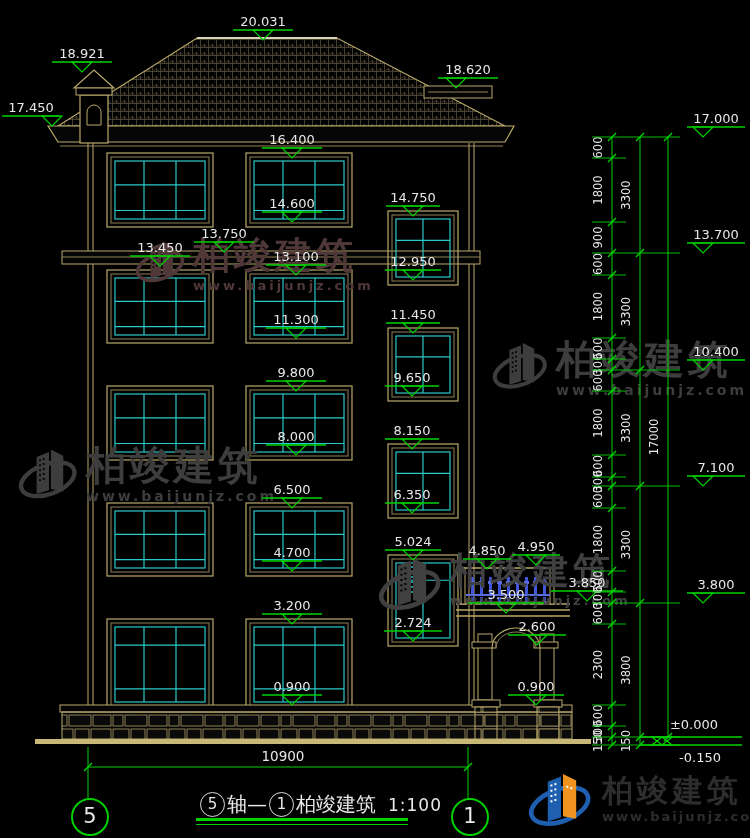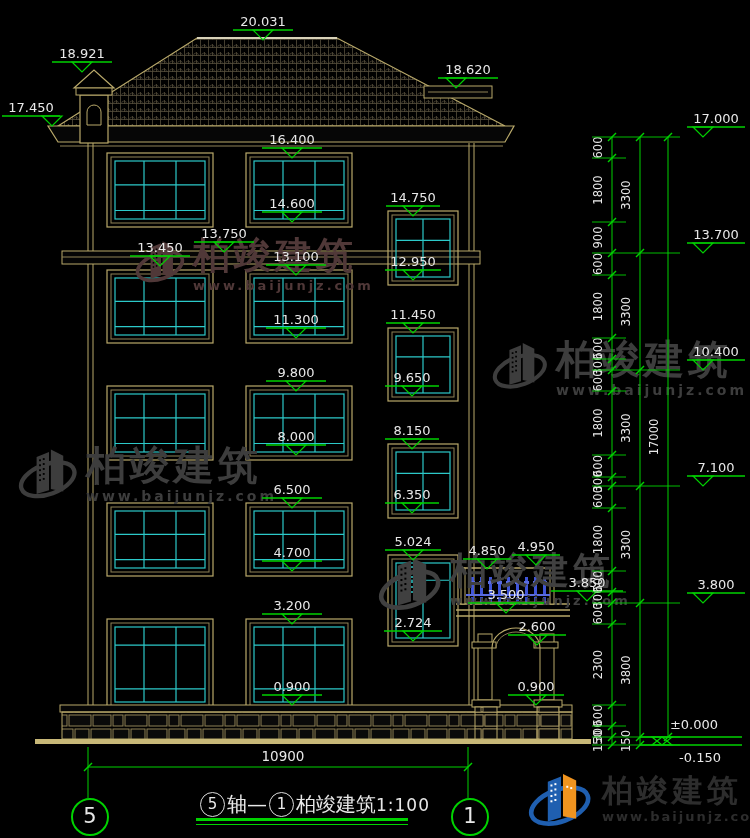--- a/index.html
+++ b/index.html
@@ -11,21 +11,21 @@
   .wm .wm-txt{display:flex;flex-direction:column;margin-left:6px;}
   .wm .wm-name{font-weight:bold;letter-spacing:4px;line-height:1.05;}
   .wm .wm-url{font-weight:bold;letter-spacing:3px;margin-top:2px;}
   #dims{z-index:3;pointer-events:none;}
   .ui{position:absolute;z-index:4;}
   .axis-bubble{width:34px;height:34px;border:2px solid #00d200;border-radius:50%;
     color:#e8e8e8;font-size:21px;text-align:center;line-height:32px;background:#000;}
   #titlebar{display:flex;align-items:center;color:#e8e8e8;font-size:20px;white-space:nowrap;}
   .tcirc{display:inline-block;width:23px;height:23px;border:1.5px solid #dcdcdc;border-radius:50%;
     font-size:15px;text-align:center;line-height:22px;margin:0 2px;}
-  #title-scale{font-size:17px;letter-spacing:1px;}
+  #title-scale{font-size:17px;margin-left:12px;letter-spacing:1px;}
   .t-under1{position:absolute;height:3px;background:#00d200;}
   .t-under2{position:absolute;height:1px;background:#00d200;}
   #footer{display:flex;align-items:center;}
   #footer .f-name{font-weight:bold;font-size:31px;letter-spacing:4px;color:#2d2d2d;line-height:1;}
   #footer .f-url{font-weight:bold;font-size:13px;letter-spacing:2px;color:#2d2d2d;margin-top:3px;}
 </style>
 </head>
 <body>
 
 <div id="stage">

